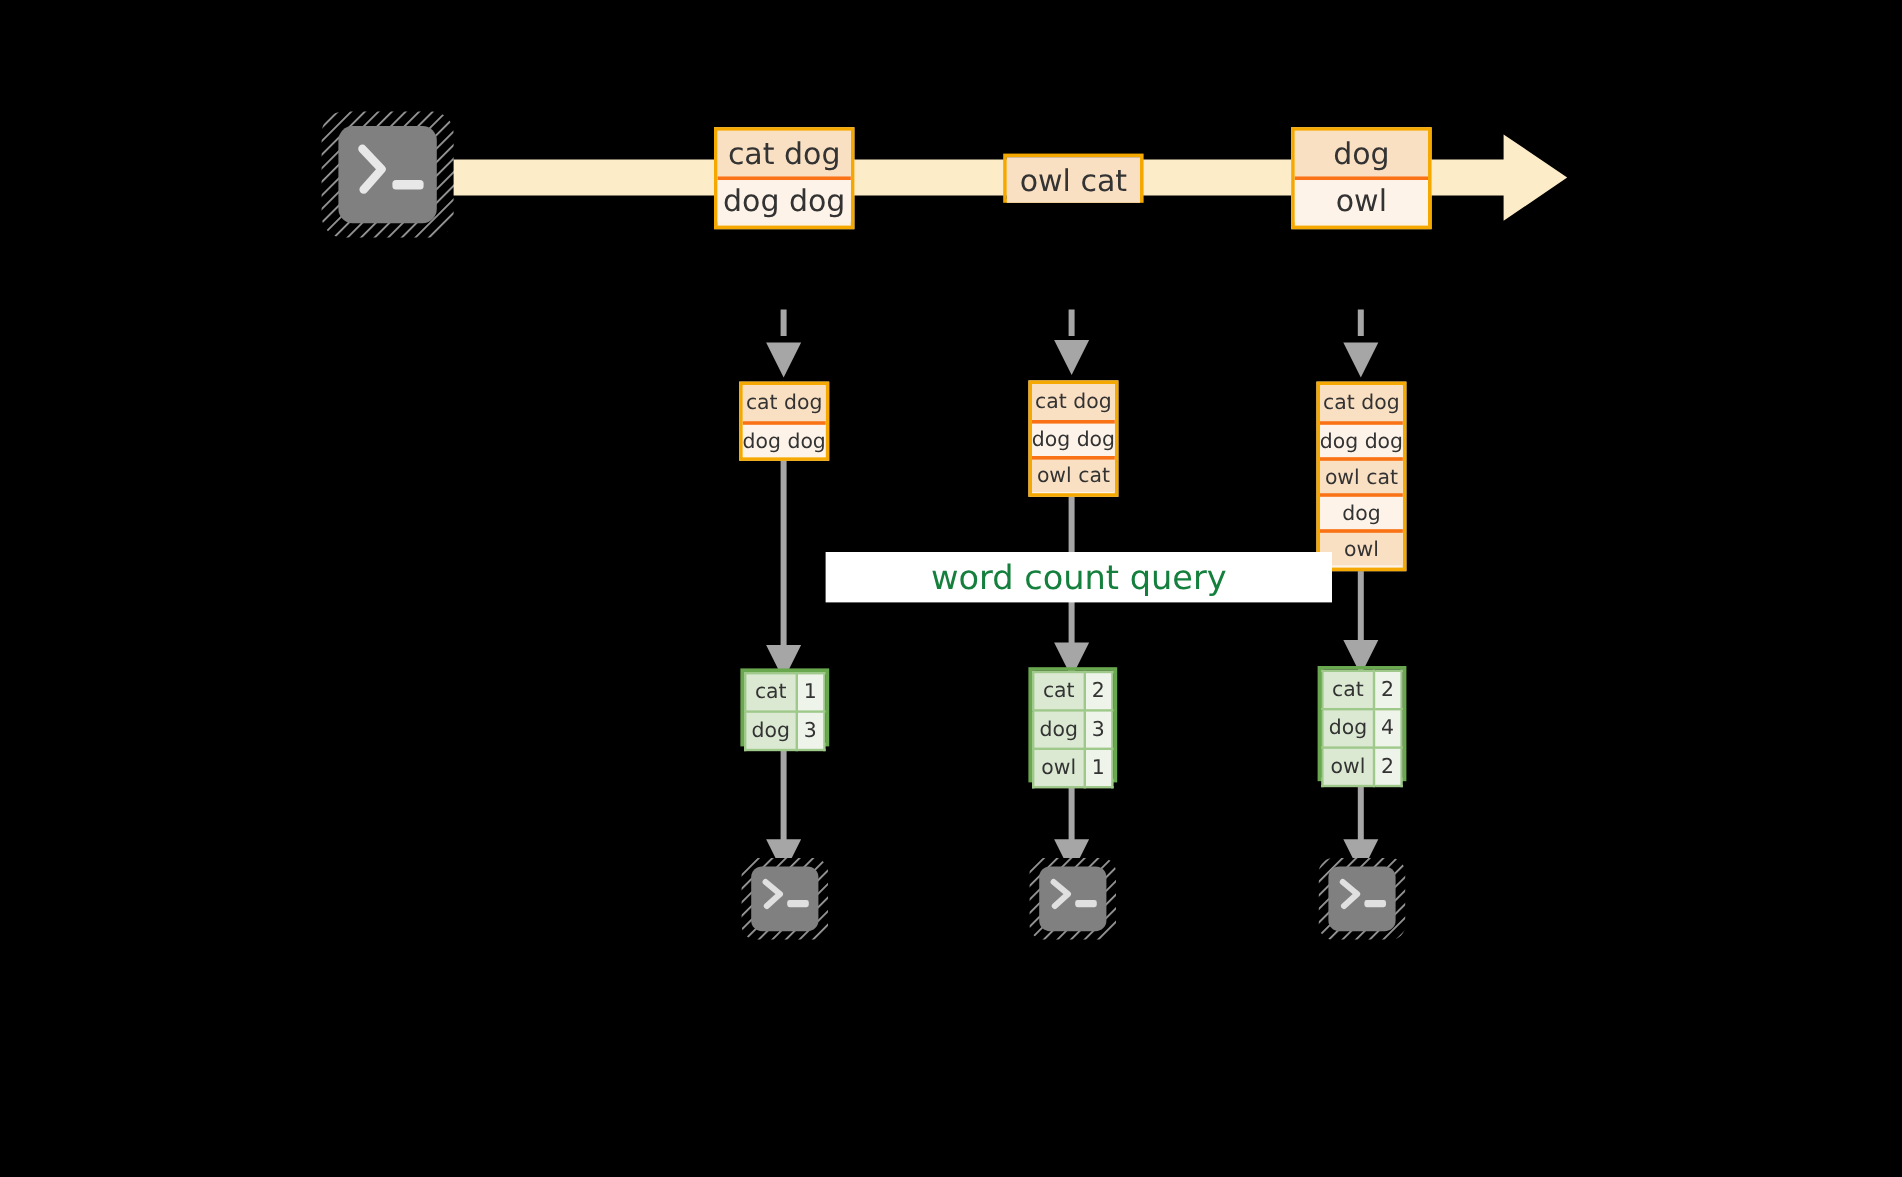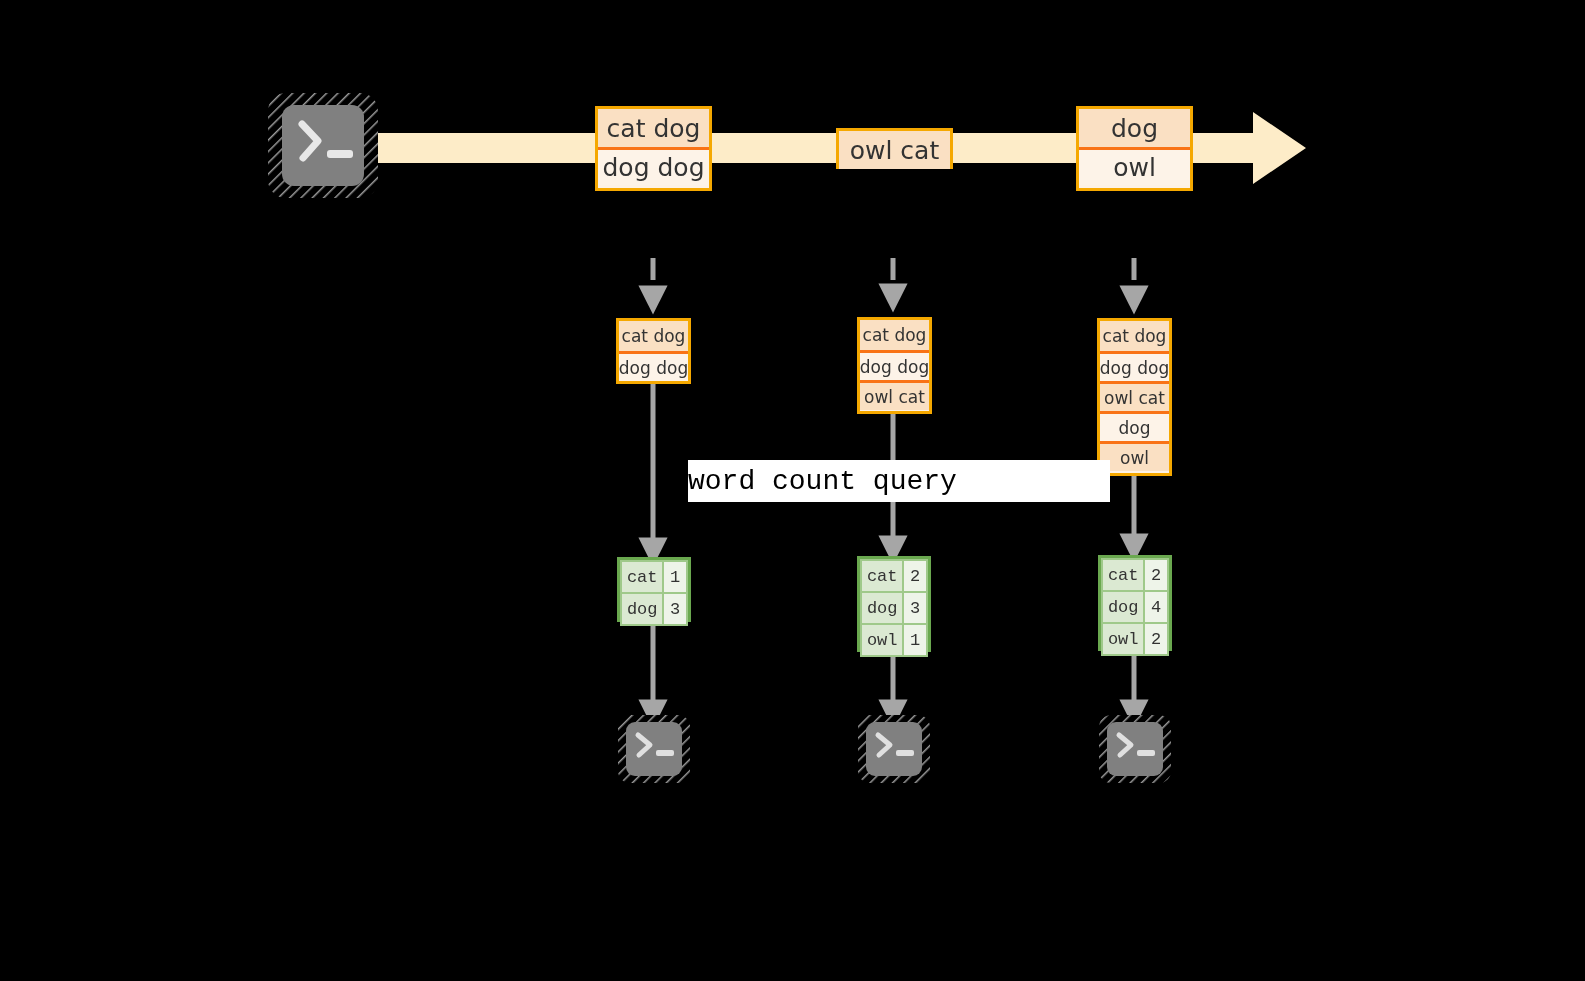--- a/index.html
+++ b/index.html
@@ -19,31 +19,31 @@
   .srow.light{background:#fdf3e8;}
   .srow.sep{border-top:3px solid #f97316;}
 
   
   .big .srow{height:38px;font-size:25px;}
   
   .small .srow{height:30px;font-size:17px;}
 
   
   .gtab{position:absolute;border:3px solid #6aa84f;box-sizing:border-box;
-        border-collapse:collapse;font-family:Liberation Mono, monospace;}
+        border-collapse:collapse;}
   .gtab table{border-collapse:collapse;width:100%;height:100%;}
   .gtab td{border:2px solid #9fc98a;font-size:17px;color:#333;
            text-align:center;height:30px;padding:0;}
   .gtab td.k{background:#dbe9d2;width:46px;}
   .gtab td.v{background:#eef4e9;width:28px;}
 
   
-  .wlabel{position:absolute;background:#ffffff;color:#000000;
-          display:flex;align-items:center;justify-content:flex-start;
-          font-size:28px;font-family:Liberation Mono, monospace;}
+  .wlabel{position:absolute;background:#ffffff;color:#15803d;
+          display:flex;align-items:center;justify-content:center;
+          font-size:28px;}
 </style>
 </head>
 <body>
 
 <div id="stage">
 
   <svg class="layer" viewBox="0 0 1585 981">
     <defs>
       <pattern id="hatch" width="8" height="8" patternTransform="rotate(45)" patternUnits="userSpaceOnUse">
         <rect width="8" height="8" fill="#000000"></rect>

